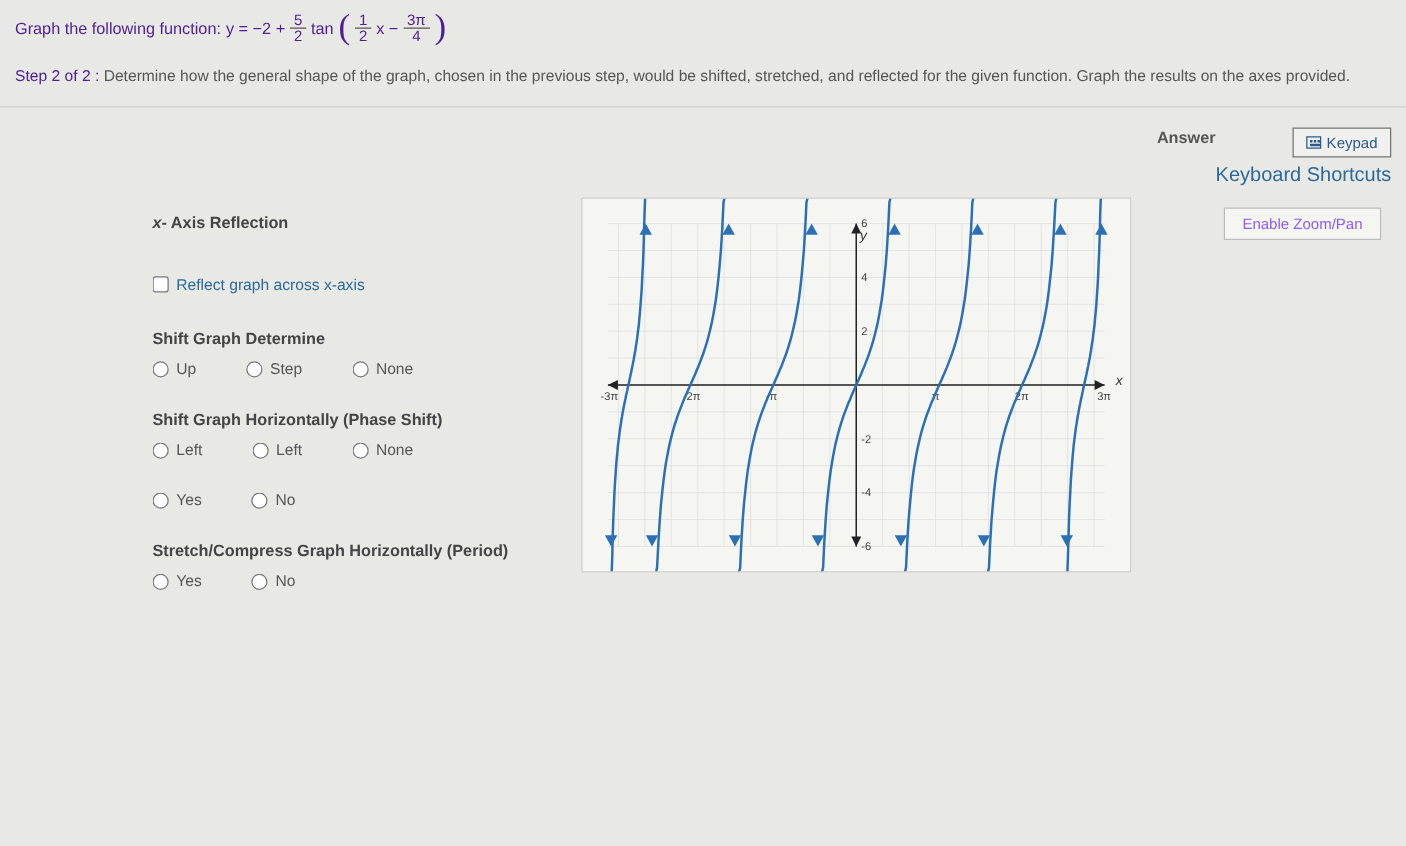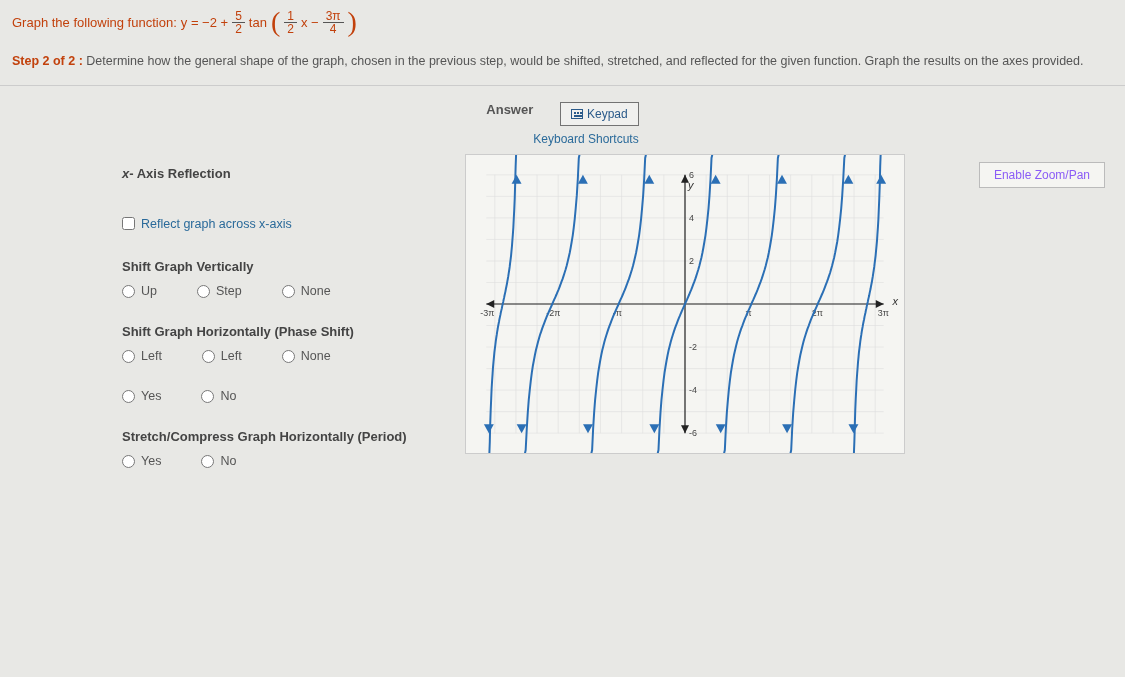--- a/index.html
+++ b/index.html
@@ -13,64 +13,64 @@
     font-size: 13px;
   }
   .top-section {
     padding: 8px 12px 0 12px;
     border-bottom: 1px solid #ccc;
   }
   .function-line {
     display: flex;
     align-items: center;
     gap: 4px;
-    color: #c2410c;
+    color: #4c1d95;
     font-size: 13px;
     margin-bottom: 10px;
   }
   .frac {
     display: inline-flex;
     flex-direction: column;
     align-items: center;
     font-size: 12px;
     line-height: 1;
     vertical-align: middle;
   }
   .frac .num { border-bottom: 1px solid #555; padding: 0 3px; }
   .frac .den { padding: 0 3px; }
   .paren { font-size: 28px; line-height: 1; font-family: serif; }
   .step-text {
     color: #555;
     font-size: 12.5px;
     padding: 6px 0 14px 0;
     line-height: 1.5;
   }
-  .step-text b { font-weight: bold; color: #c2410c; }
+  .step-text b { font-weight: normal; color: #4c1d95; }
   .answer-row {
     display: flex;
-    justify-content: center;
+    justify-content: flex-end;
     align-items: flex-start;
     padding: 16px 12px 8px 12px;
   }
   .answer-label { font-weight: bold; color: #555; font-size: 13px; }
   .right-tools { text-align: right; }
   .keypad-btn {
     background: #f0f0ee;
     border: 1px solid #737373;
     padding: 4px 10px;
     font-size: 12px;
     color: #2a5a8a;
     cursor: pointer;
     display: inline-flex;
     align-items: center;
     gap: 4px;
   }
   .kb-shortcuts {
     color: #2a6a9a;
-    font-size: 12px;
+    font-size: 16px;
     margin-top: 6px;
     cursor: pointer;
   }
   .main-area {
     display: flex;
     padding: 0 12px;
     gap: 13px;
   }
   .controls {
     flex: 0 0 420px;
@@ -201,21 +201,21 @@
       </div>
       <div class="chk-row">
         <label>
           <input type="checkbox" style="">
           <span>Reflect graph across x-axis</span>
         </label>
       </div>
     </div>
 
     <div class="group">
-      <div class="group-title">Shift Graph Vertically</div>
+      <div class="group-title">Shift Graph Determine</div>
       <div class="option-row">
         <label>
             <input type="radio" name="sv" style="">
             <span>Up</span>
           </label>
         <label>
             <input type="radio" name="sv" style="">
             <span>Step</span>
           </label>
         <label>

